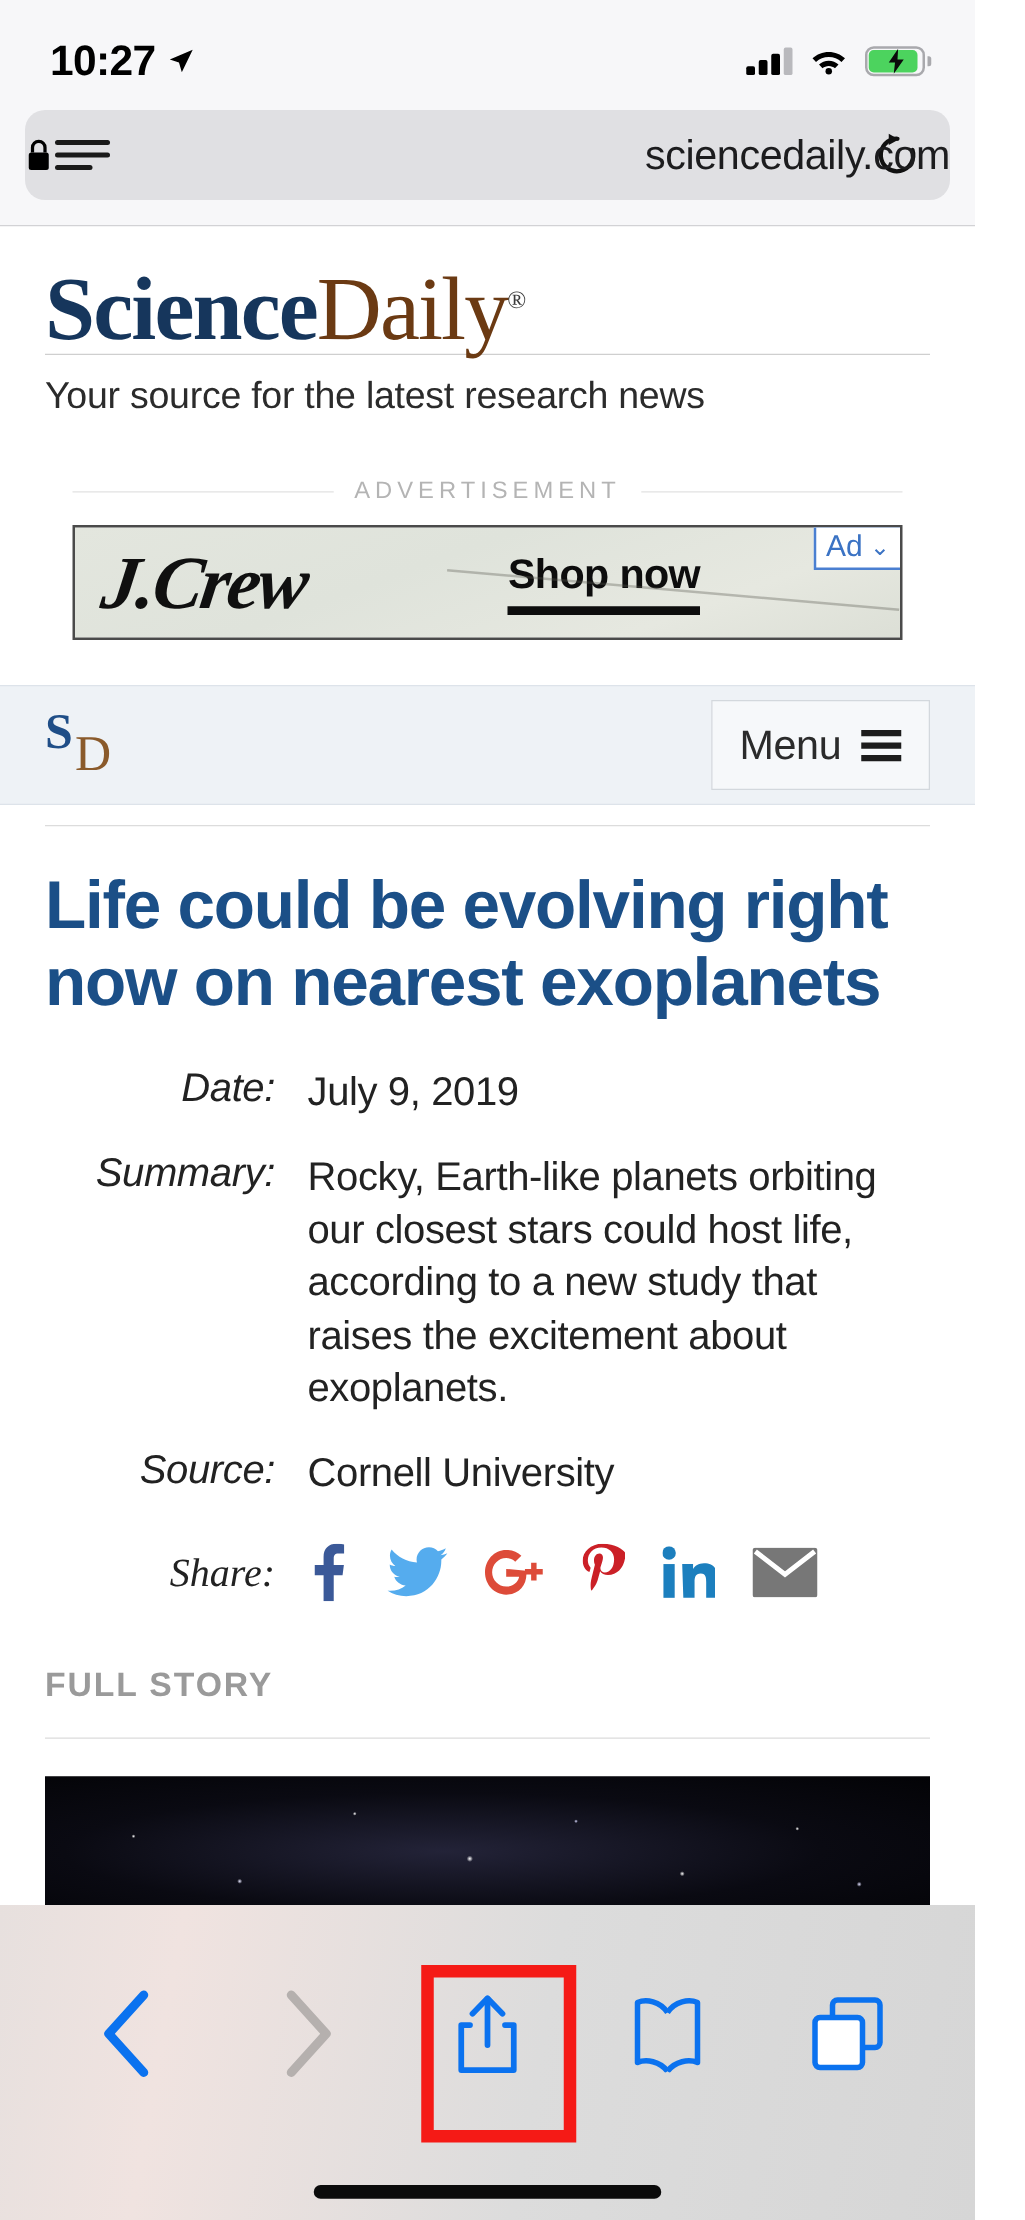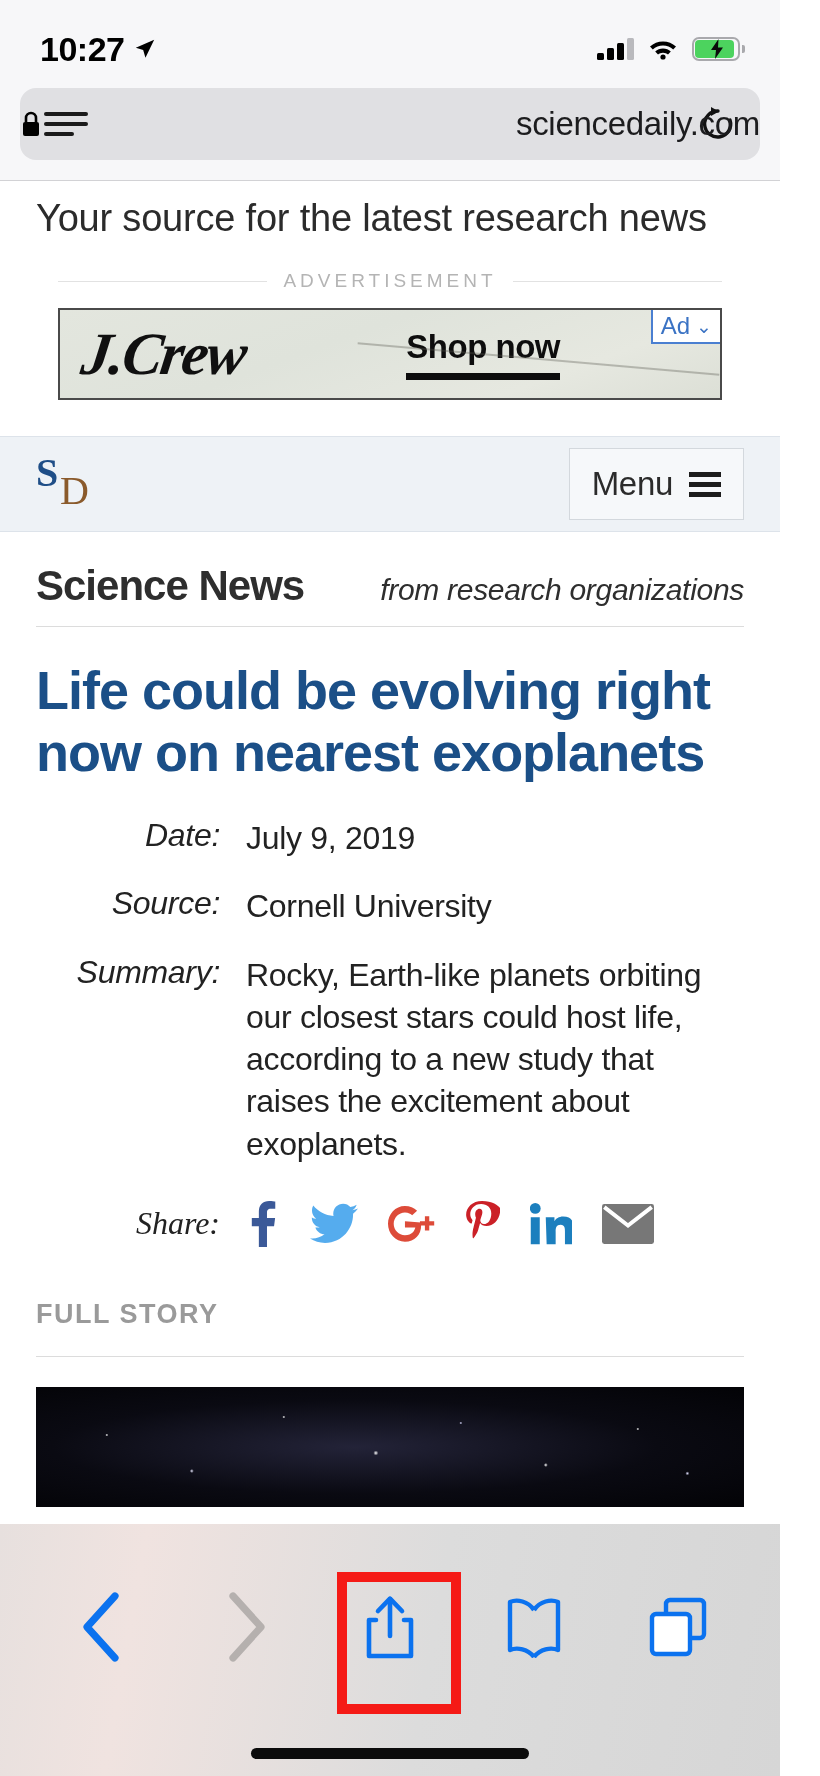--- a/index.html
+++ b/index.html
@@ -85,25 +85,25 @@
   .sd-logo .word {
     font-family: "Liberation Serif", serif;
     font-size: 72px; font-weight: bold; line-height: 0.95;
     letter-spacing: -1.5px; white-space: nowrap;
   }
   .sd-logo .sci { color: #16365c; }
   .sd-logo .dai { color: #6b3a13; font-weight: normal; }
   .sd-logo .reg { font-size: 20px; vertical-align: super; color:#3a3a3a; font-weight: normal;}
   .logo-rule { height:1px; background:#cfcfcf; margin-top: 2px; width: 100%; }
   .tagline {
-    font-size: 38px; color: #2b2b2b; padding-top: 16px; letter-spacing: -0.2px;
-  }
-
-  
-  .ad-block { margin-top: 30px; }
+    font-size: 30px; color: #2b2b2b; padding-top: 16px; letter-spacing: -0.2px;
+  }
+
+  
+  .ad-block { margin-top: 48px; }
   .ad-label-row { display:flex; align-items:center; gap: 16px; padding: 0 22px; }
   .ad-label-row .ln { flex: 1; height:1px; background:#e2e2e2; }
   .ad-label {
     font-size: 19px; color: #b4b4b4; letter-spacing: 4px; white-space: nowrap;
   }
   .ad-banner {
     position: relative; margin: 16px 22px 0 22px; height: 92px;
     border: 2px solid #4a4a4a;
     background: linear-gradient(160deg,#e3e6de 0%,#dfe3db 40%,#e6e8e0 75%,#dcdfd6 100%);
     overflow: hidden; display: flex; align-items: center;
@@ -283,20 +283,24 @@
       <svg class="reload-icon" viewBox="0 0 36 40">
         <path d="M18 7 A13 13 0 1 0 30 16" fill="none" stroke="#111" stroke-width="3.4" stroke-linecap="round"></path>
         <path d="M11 3 L19 7.5 L11 12 Z" fill="#111"></path>
       </svg>
     </div>
   </div>
 
   <div class="page">
     <div class="wrap">
 
+      <div class="sd-logo">
+        <div class="word"><span class="sci">Science</span><span class="dai">Daily</span><span class="reg">®</span></div>
+        <div class="logo-rule"></div>
+      </div>
       <div class="tagline">Your source for the latest research news</div>
 
       <div class="ad-block">
         <div class="ad-label-row">
           <div class="ln"></div>
           <div class="ad-label">ADVERTISEMENT</div>
           <div class="ln"></div>
         </div>
         <div class="ad-banner">
           <div class="jcrew">J.Crew</div>
@@ -321,40 +325,36 @@
         <div class="lbl">Menu</div>
         <div class="bars">
             <i></i>
             <i></i>
             <i></i>
           </div>
       </div>
     </div>
 
     <div class="wrap">
-      <div class="newsrow">
-        <div class="t1">Science News</div>
-        <div class="t2">from research organizations</div>
-      </div>
       <div class="news-rule"></div>
 
       <h1 class="headline">Life could be evolving right now on nearest exoplanets</h1>
 
       <div class="meta">
         <div class="meta-row">
           <div class="meta-key">Date:</div>
           <div class="meta-val">July 9, 2019</div>
         </div>
         <div class="meta-row">
+          <div class="meta-key">Summary:</div>
+          <div class="meta-val summary">Rocky, Earth-like planets orbiting our closest stars could host life, according to a new study that raises the excitement about exoplanets.</div>
+        </div>
+        <div class="meta-row">
           <div class="meta-key">Source:</div>
           <div class="meta-val">Cornell University</div>
-        </div>
-        <div class="meta-row">
-          <div class="meta-key">Summary:</div>
-          <div class="meta-val summary">Rocky, Earth-like planets orbiting our closest stars could host life, according to a new study that raises the excitement about exoplanets.</div>
         </div>
       </div>
 
       <div class="share-row">
         <div class="share-lbl">Share:</div>
         <div class="share-icons">
           <svg width="34" height="46" viewBox="0 0 22 30">
             <path d="M13.6 30V16.4h4.6l.7-5.3h-5.3V7.7c0-1.5.4-2.6 2.6-2.6h2.8V.4C18.5.3 16.9 0 15 0c-4 0-6.7 2.4-6.7 6.9v4.2H3.7v5.3h4.6V30z" fill="#3b5998"></path>
           </svg>
           <svg width="48" height="42" viewBox="0 0 32 27">

